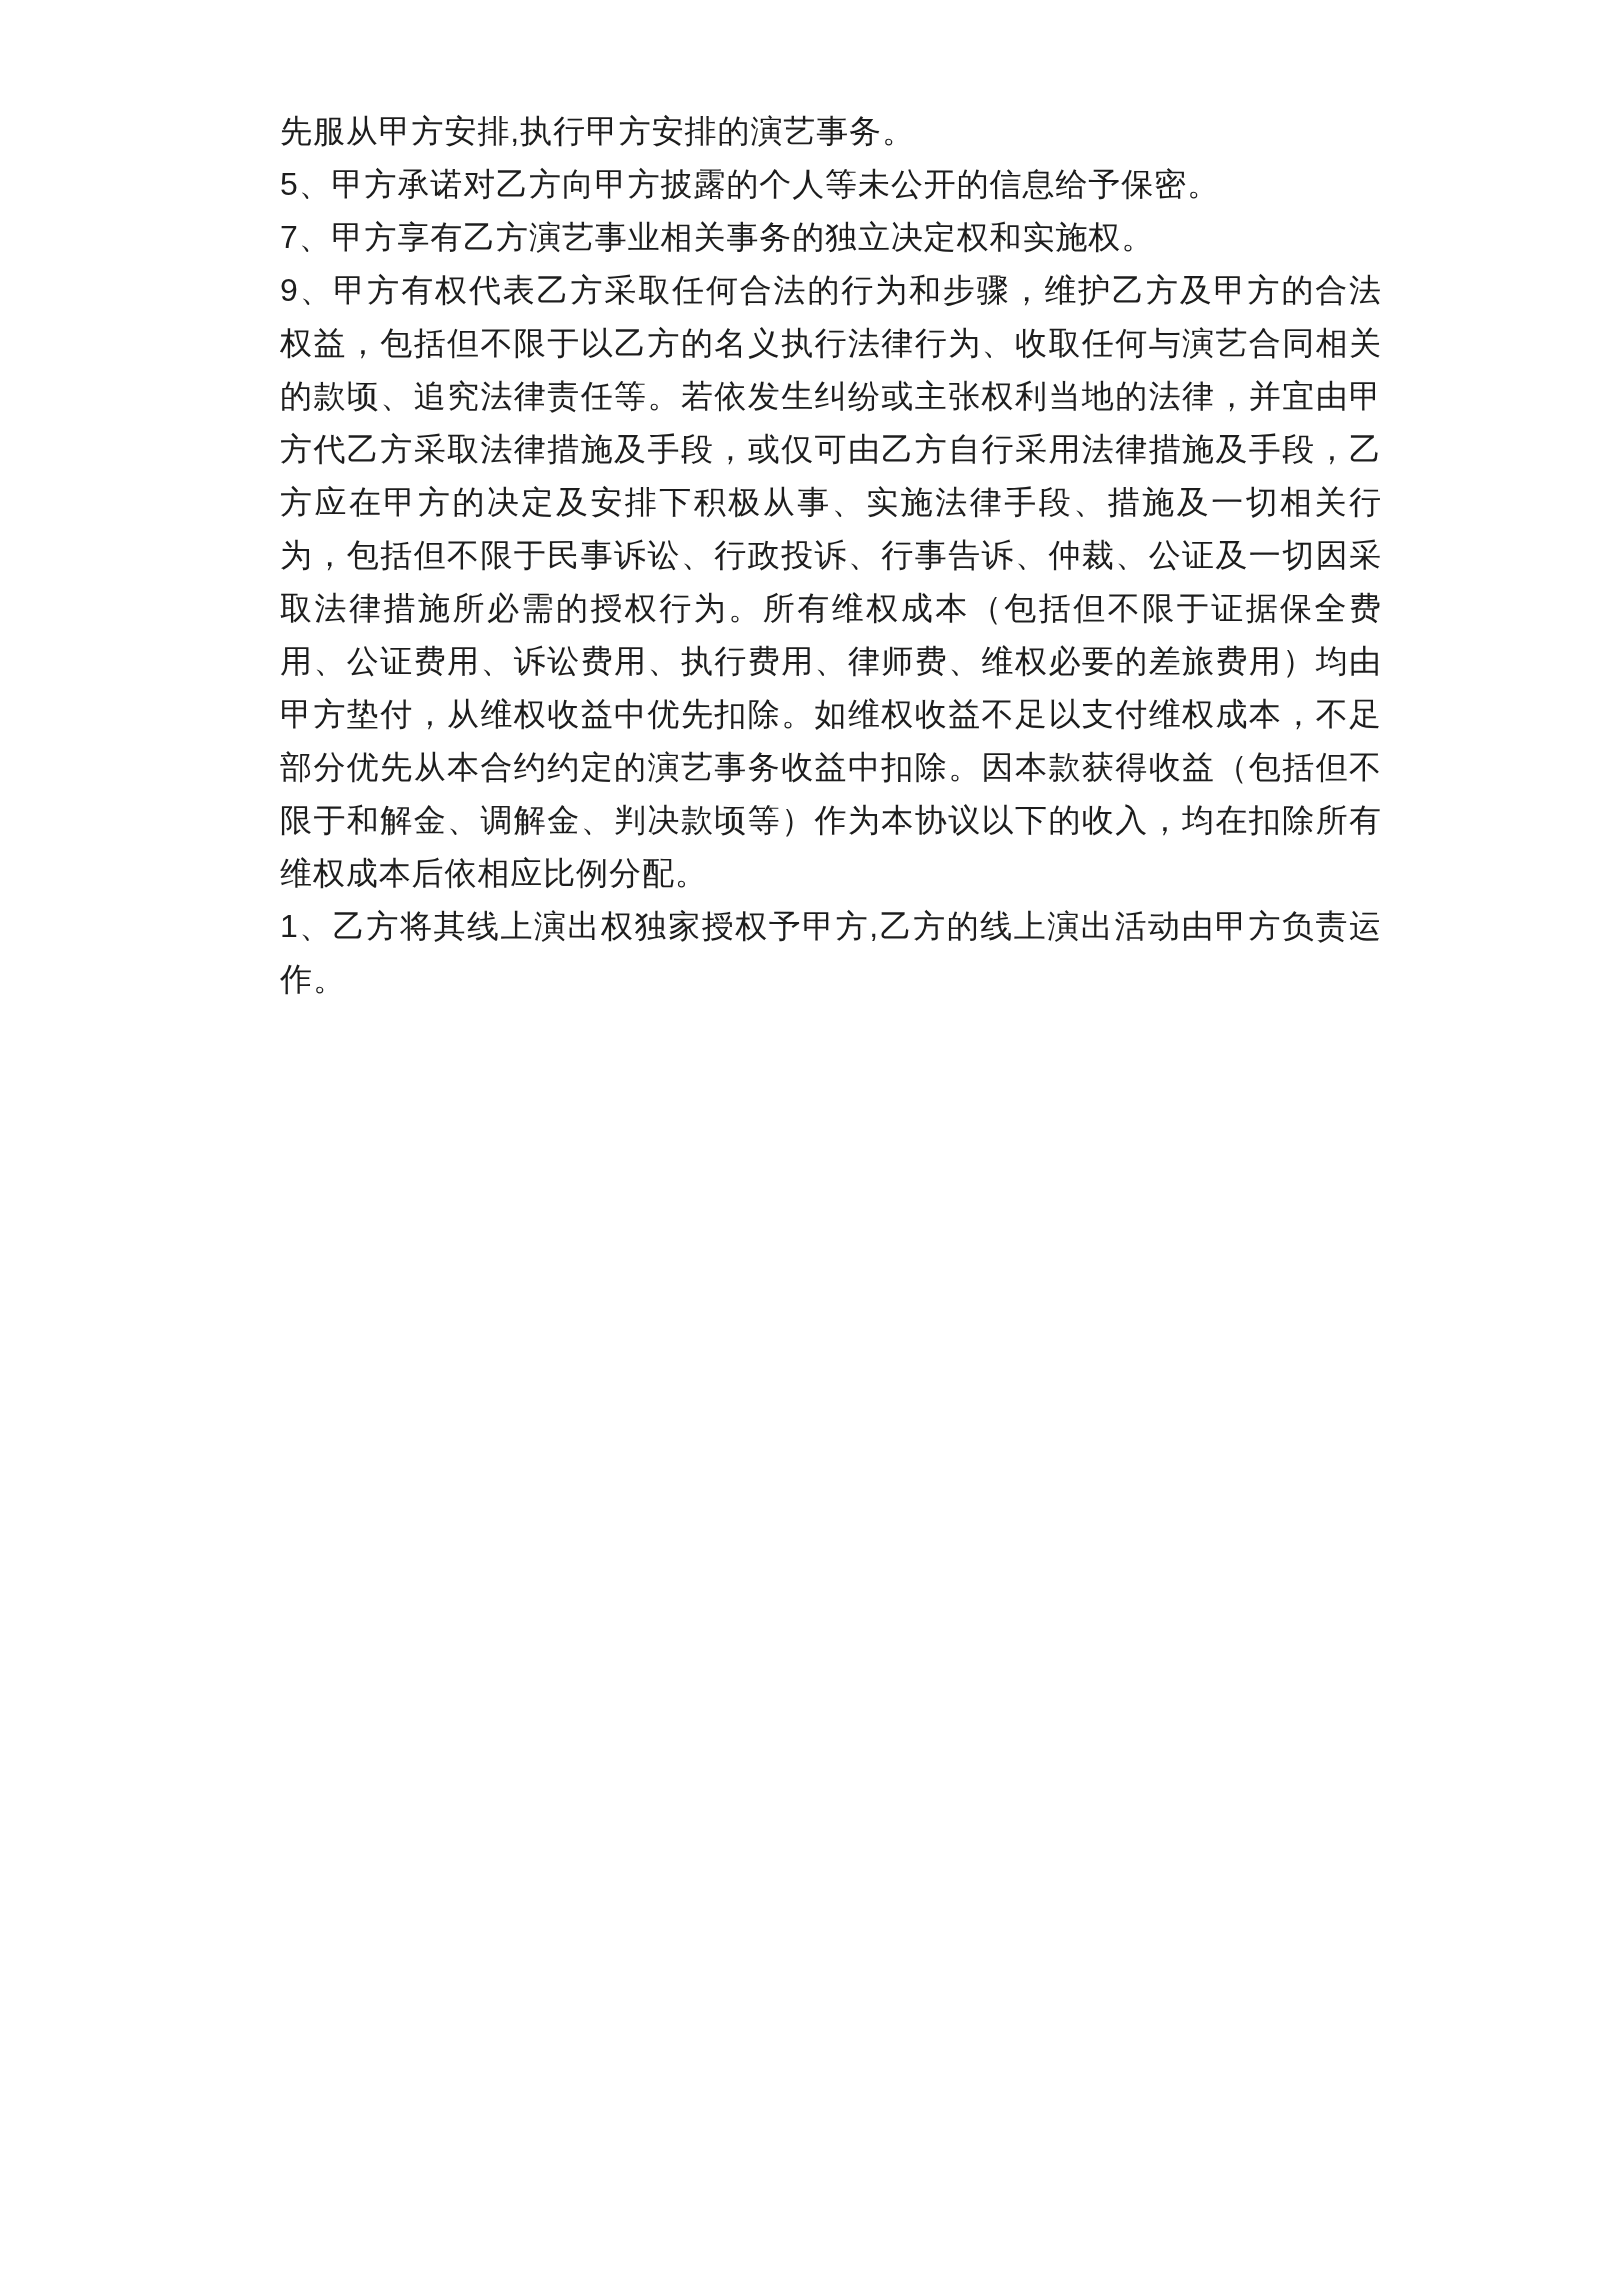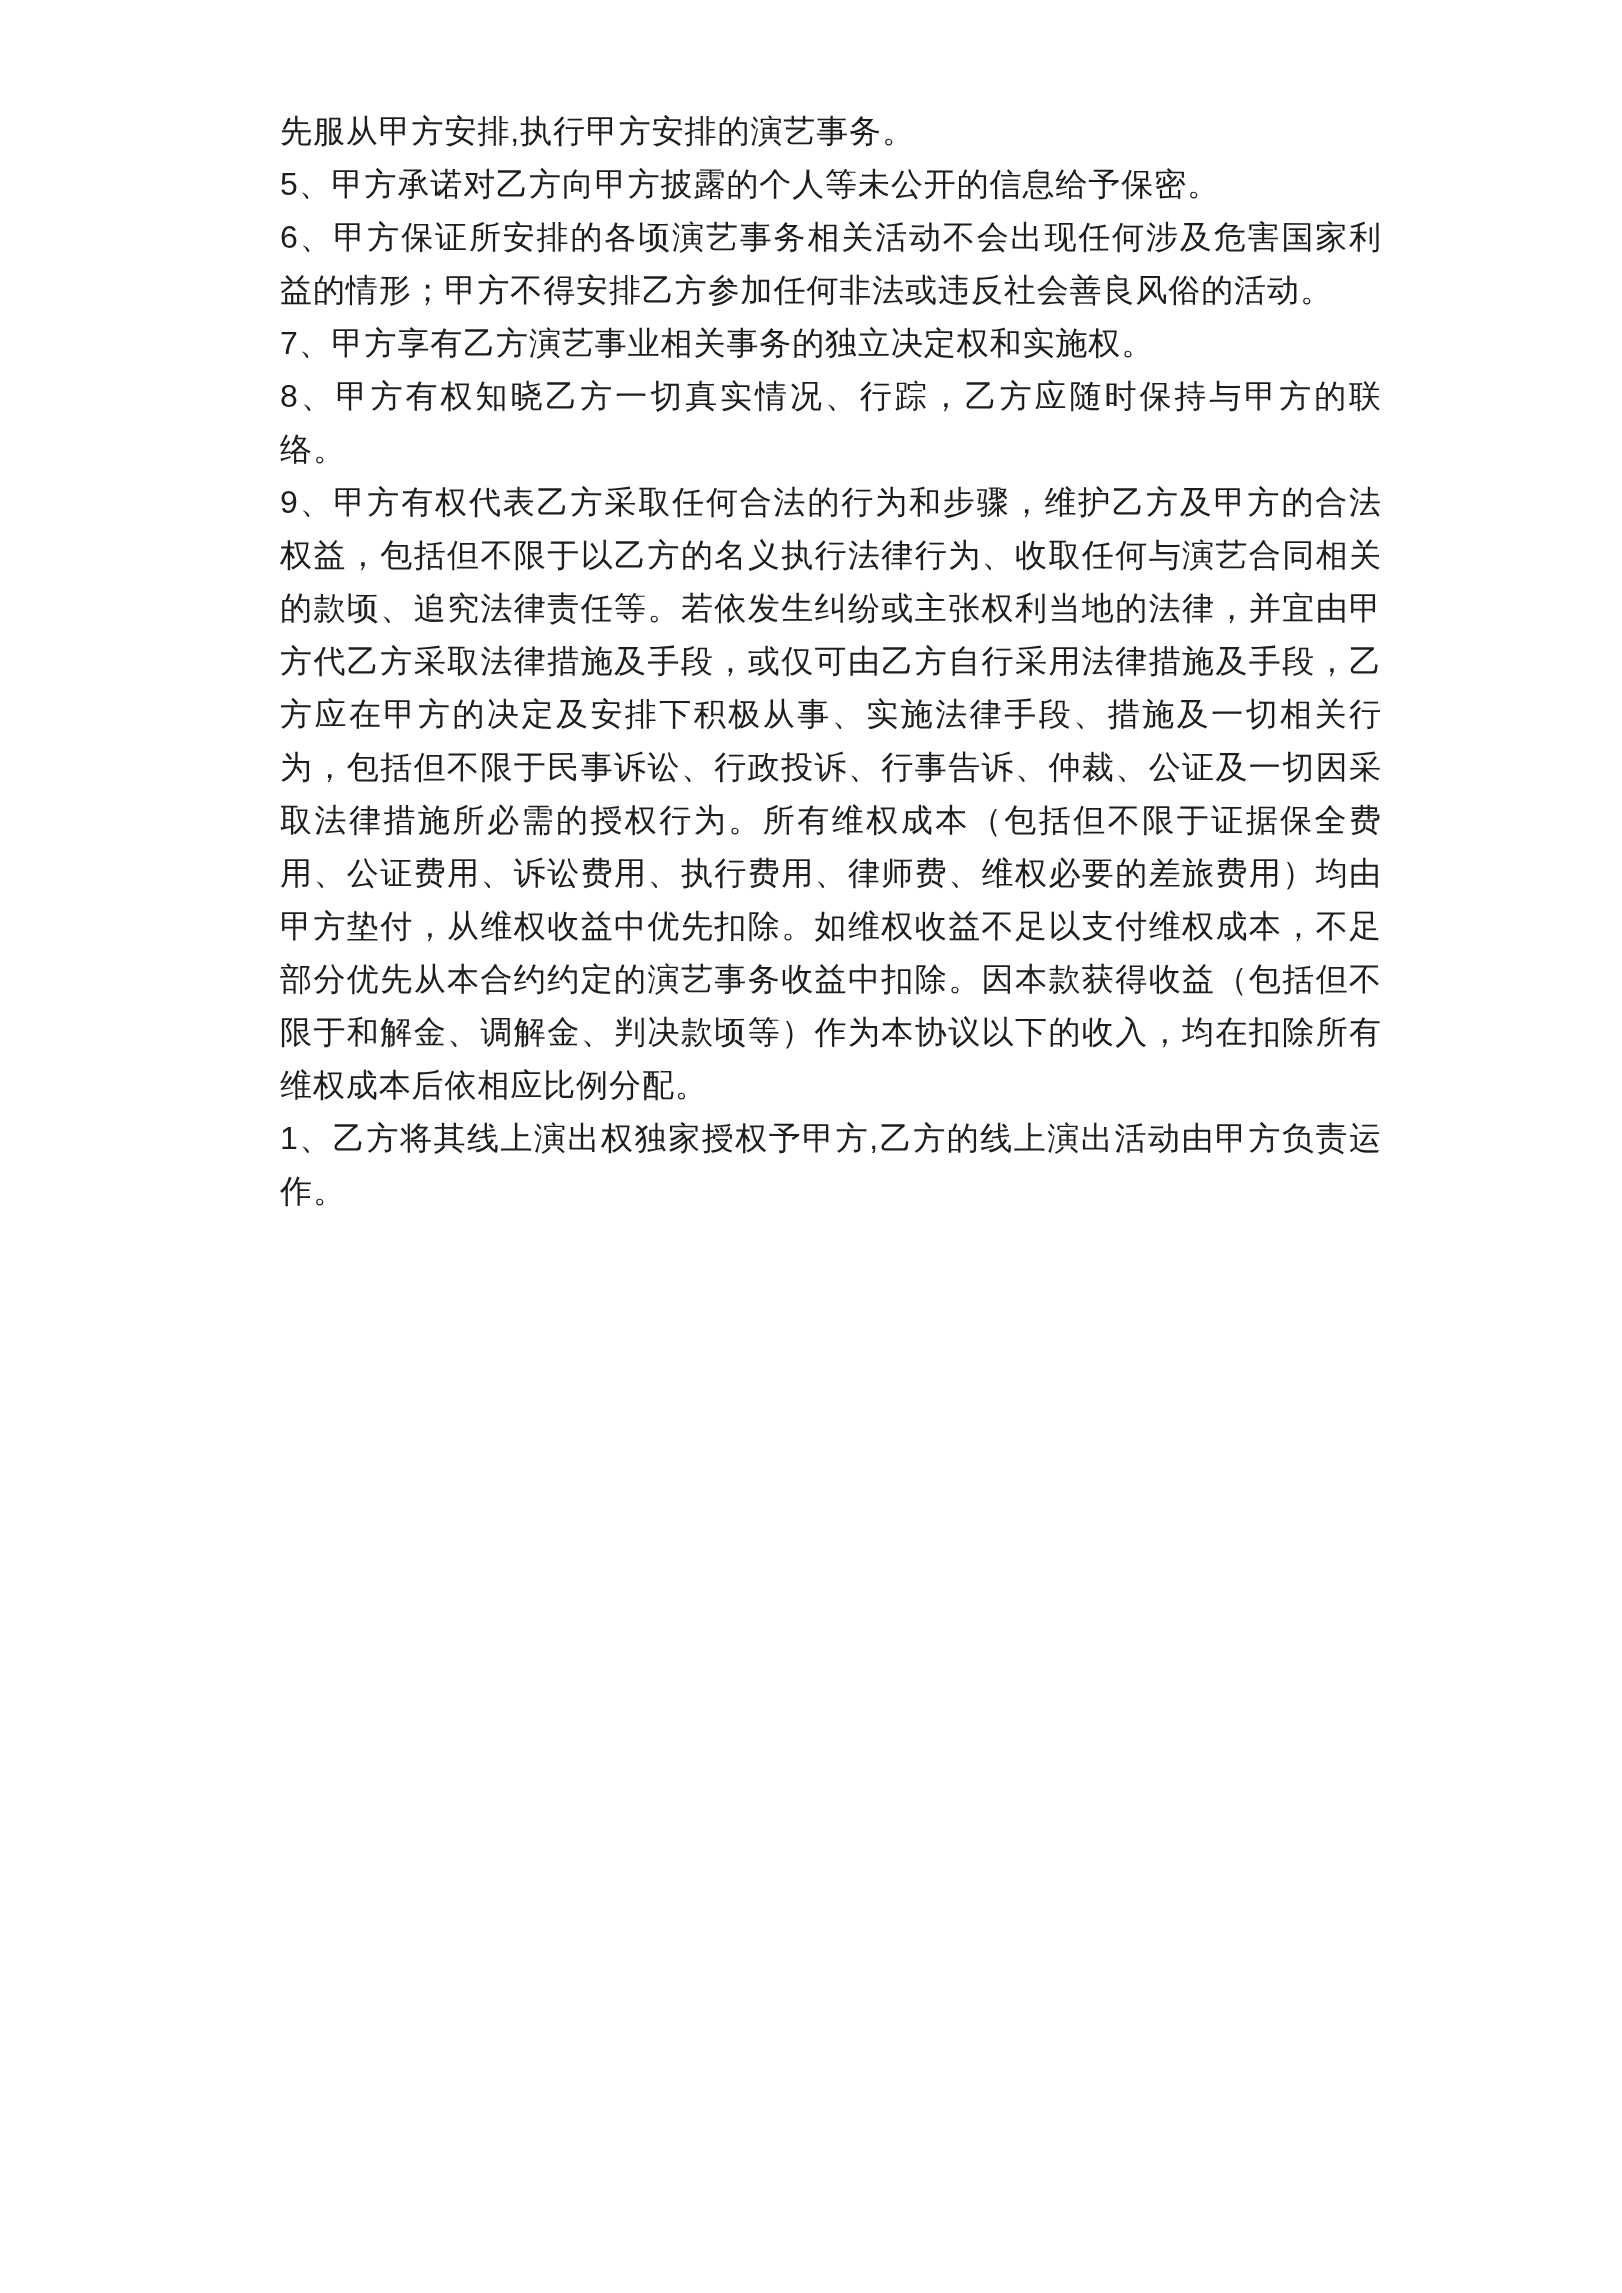--- a/index.html
+++ b/index.html
@@ -30,20 +30,18 @@
     overflow-wrap: anywhere;
   }
 </style>
 </head>
 <body>
 
 <div class="page">
   <div class="doc-body">
     <p class="para">先服从甲方安排,执行甲方安排的演艺事务。</p>
     <p class="para">5、甲方承诺对乙方向甲方披露的个人等未公开的信息给予保密。</p>
-    <p class="para">6、甲方保证所安排的各顷演艺事务相关活动不会出现任何涉及危害国家利益的情形；甲方不得安排乙方参加任何非法或违反社会善良风俗的活动。</p>
     <p class="para">7、甲方享有乙方演艺事业相关事务的独立决定权和实施权。</p>
-    <p class="para">8、甲方有权知晓乙方一切真实情况、行踪，乙方应随时保持与甲方的联络。</p>
     <p class="para">9、甲方有权代表乙方采取任何合法的行为和步骤，维护乙方及甲方的合法权益，包括但不限于以乙方的名义执行法律行为、收取任何与演艺合同相关的款顷、追究法律责任等。若依发生纠纷或主张权利当地的法律，并宜由甲方代乙方采取法律措施及手段，或仅可由乙方自行采用法律措施及手段，乙方应在甲方的决定及安排下积极从事、实施法律手段、措施及一切相关行为，包括但不限于民事诉讼、行政投诉、行事告诉、仲裁、公证及一切因采取法律措施所必需的授权行为。所有维权成本（包括但不限于证据保全费用、公证费用、诉讼费用、执行费用、律师费、维权必要的差旅费用）均由甲方垫付，从维权收益中优先扣除。如维权收益不足以支付维权成本，不足部分优先从本合约约定的演艺事务收益中扣除。因本款获得收益（包括但不限于和解金、调解金、判决款顷等）作为本协议以下的收入，均在扣除所有维权成本后依相应比例分配。</p>
     <p class="para">1、乙方将其线上演出权独家授权予甲方,乙方的线上演出活动由甲方负责运作。</p>
   </div>
 </div>
 
 
 </body></html>

